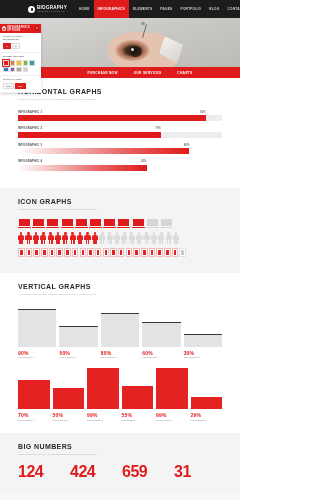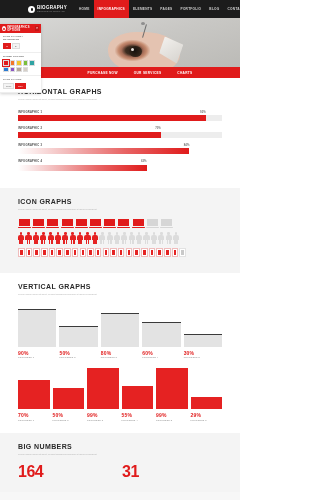--- a/index.html
+++ b/index.html
@@ -619,21 +619,27 @@
           </div>
         </div>
       </div>
   </div>
 
   <div class="section alt">
     <div class="sec-title">BIG NUMBERS</div>
     <div class="sec-sub">Lorem ipsum dolor sit amet, feugiat adipiscing fauribus at lacus consequat.</div>
     <div class="bn-wrap" id="bn-list">
         <div class="bn">
-          <div class="bn-val">164</div>
+          <div class="bn-val">124</div>
+        </div>
+        <div class="bn">
+          <div class="bn-val">424</div>
+        </div>
+        <div class="bn">
+          <div class="bn-val">659</div>
         </div>
         <div class="bn">
           <div class="bn-val">31</div>
         </div>
       </div>
   </div>
 
 </div>
 
 </body></html>

